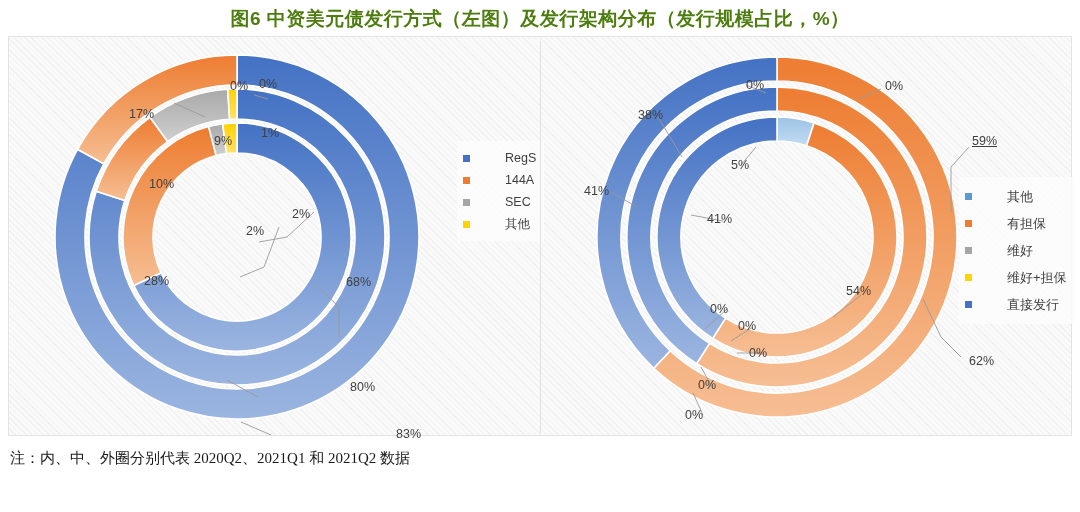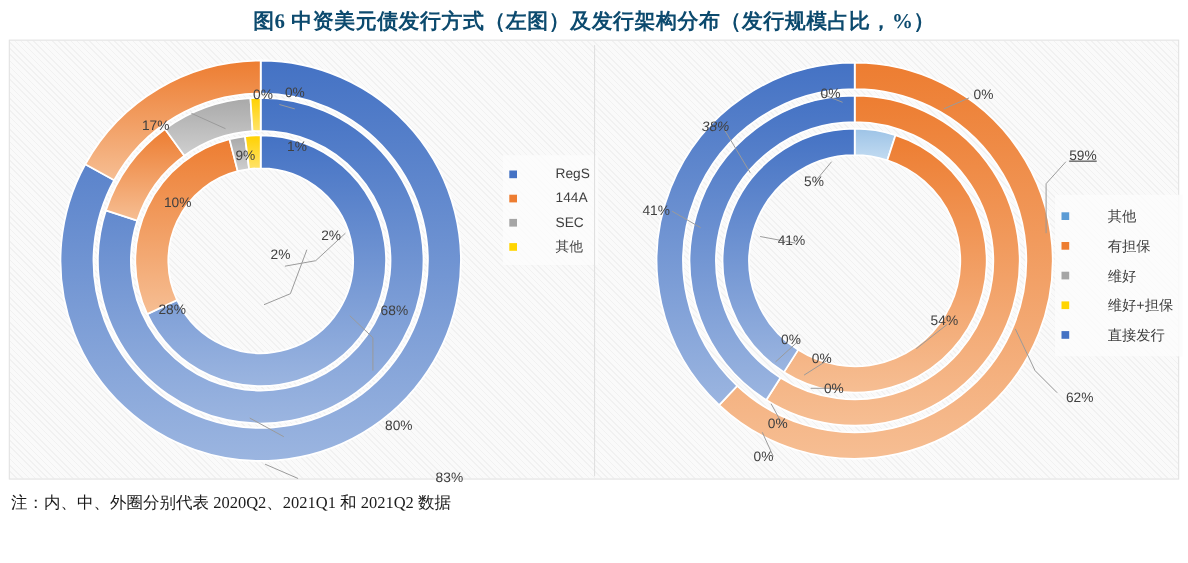--- a/index.html
+++ b/index.html
@@ -5,22 +5,22 @@
   html,body{margin:0;padding:0;}
   body{
     width:1080px;height:512px;background:#ffffff;
     font-family:"Liberation Sans","DejaVu Sans",sans-serif;
     overflow:hidden;position:relative;
   }
   
   .title{
     position:absolute;left:0;top:6px;width:1080px;
     text-align:center;
-    font-family:Liberation Serif, serif;
-    font-weight:bold;font-size:19px;color:#0c4a6e;
+    font-family:Liberation Sans, sans-serif;
+    font-weight:bold;font-size:19px;color:#4d7c0f;
     letter-spacing:.5px;white-space:nowrap;
   }
   
   .frame{
     position:absolute;left:8px;top:36px;width:1064px;height:400px;
     background:
       repeating-linear-gradient(45deg,
         rgba(0,0,0,0.035) 0px, rgba(0,0,0,0.035) 1px,
         rgba(255,255,255,0) 1px, rgba(255,255,255,0) 4px),
       #fafafa;
@@ -165,21 +165,21 @@
       <div class="dlabel" style="left: 140px; top: 140px;">10%</div>
       <div class="dlabel" style="left: 341px; top: 343px;">80%</div>
       <div class="dlabel" style="left: 237px; top: 187px;">2%</div>
       <div class="dlabel" style="left: 283px; top: 170px;">2%</div>
       <div class="dlabel" style="left: 135px; top: 237px; text-align: right;">28%</div>
       <div class="dlabel" style="left: 337px; top: 238px;">68%</div>
     </div>
   <div id="labels-right">
       <div class="dlabel" style="left: 737px; top: 41px;">0%</div>
       <div class="dlabel" style="left: 876px; top: 42px;">0%</div>
-      <div class="dlabel" style="left: 629px; top: 71px; font-style: italic;">38%</div>
+      <div class="dlabel" style="left: 629px; top: 71px;">38%</div>
       <div class="dlabel" style="left: 960px; top: 317px; text-align: right;">62%</div>
       <div class="dlabel" style="left: 575px; top: 147px;">41%</div>
       <div class="dlabel" style="left: 963px; top: 97px; text-decoration: underline;">59%</div>
       <div class="dlabel" style="left: 722px; top: 121px;">5%</div>
       <div class="dlabel" style="left: 698px; top: 175px;">41%</div>
       <div class="dlabel" style="left: 837px; top: 247px;">54%</div>
       <div class="dlabel" style="left: 701px; top: 265px;">0%</div>
       <div class="dlabel" style="left: 729px; top: 282px;">0%</div>
       <div class="dlabel" style="left: 740px; top: 309px;">0%</div>
       <div class="dlabel" style="left: 689px; top: 341px;">0%</div>

